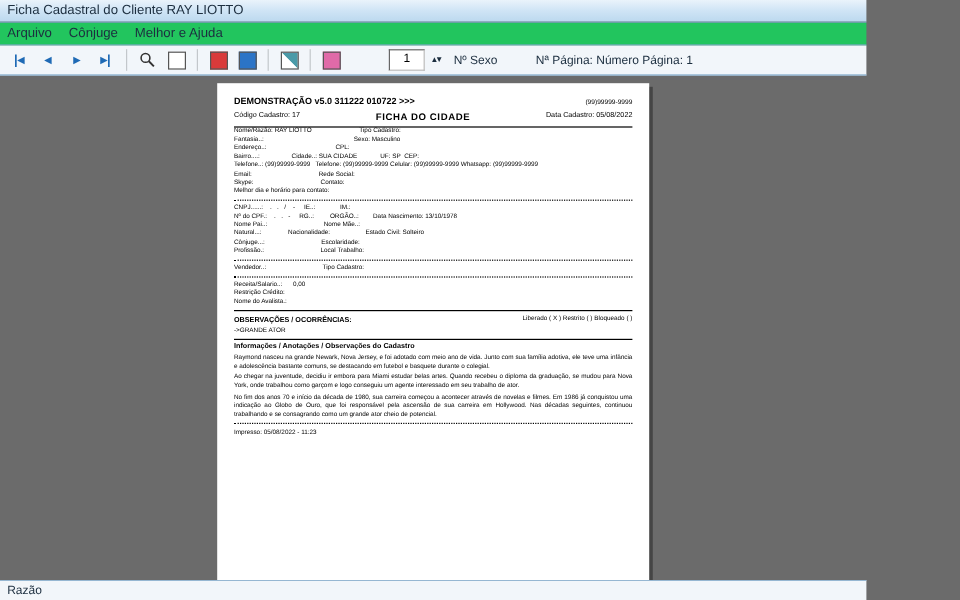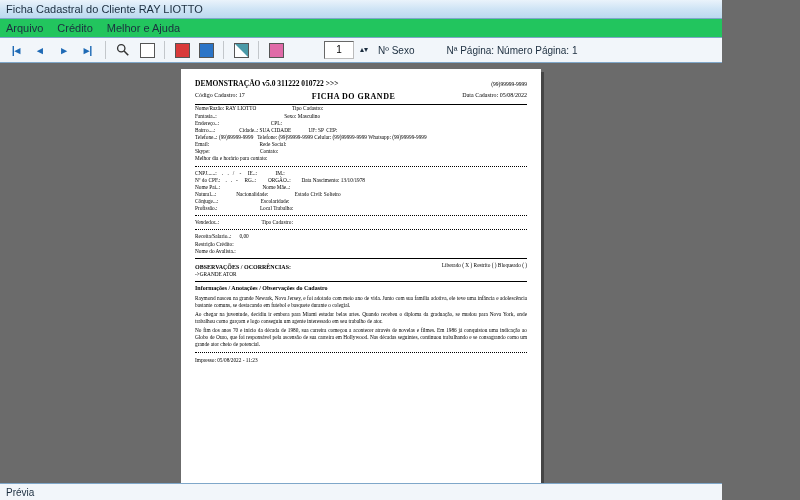--- a/index.html
+++ b/index.html
@@ -24,21 +24,21 @@
   .sq{width:13px;height:13px;border:1px solid #555}
   .sq.red{background:#d93a3a}
   .sq.blue{background:#2b74c7}
   .sq.pnk{background:#e06aa8}
   .sq.teal{background:linear-gradient(45deg,#fff 49%,#4a9aa8 51%)}
   .sq.doc{background:#fff}
   
   .workspace{flex:1;background:#6b6b6b;display:flex;justify-content:center;align-items:flex-start;overflow:auto}
   .page{width:360px;min-height:430px;background:#fff;margin-top:6px;margin-bottom:6px;
     box-shadow:3px 3px 0 rgba(0,0,0,.35);padding:10px 14px 12px 14px;box-sizing:border-box;
-    font-family:Liberation Serif, serif;font-size:6px;line-height:1.25;color:#000;position:relative}
+    font-family:Liberation Sans, sans-serif;font-size:6px;line-height:1.25;color:#000;position:relative}
   .hdr-row{display:flex;justify-content:space-between;align-items:baseline;font-weight:bold}
   .hdr-title{font-size:7.5px}
   .hdr-tel{font-size:5.5px;font-weight:normal}
   .sub-row{display:flex;justify-content:space-between;margin-top:4px;border-bottom:1.2px solid #000;padding-bottom:2px}
   .sub-left{font-size:6px}
   .sub-mid{font-size:8px;font-weight:bold;letter-spacing:.5px}
   .sub-right{font-size:6px}
   .hr{border:none;border-top:1px dotted #000;margin:3px 0}
   .hrs{border:none;border-top:1px solid #000;margin:3px 0}
   .block{white-space:pre;font-size:5.3px;line-height:1.35}
@@ -52,21 +52,21 @@
 <body>
 
 <div class="window">
 
   <div class="title-bar">
     <span>Ficha Cadastral do Cliente RAY LIOTTO</span>
   </div>
 
   <div class="menubar">
     <span>Arquivo</span>
-    <span>Crédito</span>
+    <span>Cônjuge</span>
     <span>Melhor e Ajuda</span>
   </div>
 
   <div class="toolbar">
     <div class="tb-btn">
         <span class="arr">|◂</span>
       </div>
     <div class="tb-btn">
         <span class="arr">◂</span>
       </div>
@@ -112,21 +112,21 @@
   <div class="workspace">
     <div class="page">
 
       <div class="hdr-row">
         <span class="hdr-title">DEMONSTRAÇÃO v5.0 311222 010722 &gt;&gt;&gt;</span>
         <span class="hdr-tel">(99)99999-9999</span>
       </div>
 
       <div class="sub-row">
         <span class="sub-left">Código Cadastro:    17</span>
-        <span class="sub-mid">FICHA DO GRANDE</span>
+        <span class="sub-mid">FICHA DO CIDADE</span>
         <span class="sub-right">Data Cadastro: 05/08/2022</span>
       </div>
 
       <div class="block">Nome/Razão: RAY LIOTTO                           Tipo Cadastro:
 Fantasia..:                                                   Sexo: Masculino
 Endereço..:                                       CPL:
 Bairro....:                  Cidade..: SUA CIDADE             UF: SP  CEP:
 Telefone..: (99)99999-9999   Telefone: (99)99999-9999 Celular: (99)99999-9999 Whatsapp: (99)99999-9999
 Email:                                      Rede Social:
 Skype:                                      Contato:
@@ -156,15 +156,15 @@
       <div class="sect-title">Informações / Anotações / Observações do Cadastro</div>
       <div class="body-txt">Raymond nasceu na grande Newark, Nova Jersey, e foi adotado com meio ano de vida. Junto com sua família adotiva, ele teve uma infância e adolescência bastante comuns, se destacando em futebol e basquete durante o colegial.</div>
       <div class="body-txt">Ao chegar na juventude, decidiu ir embora para Miami estudar belas artes. Quando recebeu o diploma da graduação, se mudou para Nova York, onde trabalhou como garçom e logo conseguiu um agente interessado em seu trabalho de ator.</div>
       <div class="body-txt">No fim dos anos 70 e início da década de 1980, sua carreira começou a acontecer através de novelas e filmes. Em 1986 já conquistou uma indicação ao Globo de Ouro, que foi responsável pela ascensão de sua carreira em Hollywood. Nas décadas seguintes, continuou trabalhando e se consagrando como um grande ator cheio de potencial.</div>
       <hr class="hr">
       <div class="impr">Impresso: 05/08/2022 - 11:23</div>
     </div>
   </div>
 
   <div class="status">
-    <span>Prévia</span>
+    <span>Razão</span>
   </div>
 </div>
 
 </body></html>

